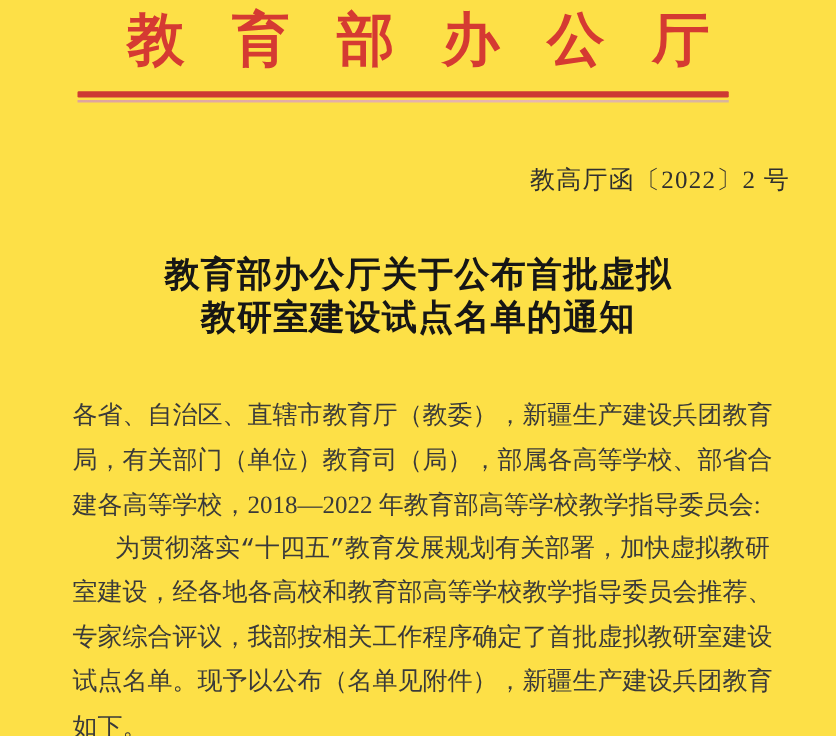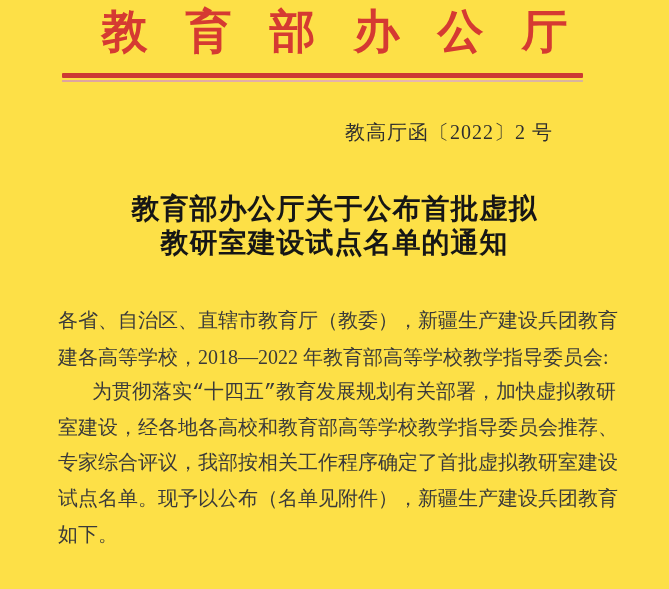--- a/index.html
+++ b/index.html
@@ -36,22 +36,22 @@
     background: #cd3a33;
     border-radius: 1px;
   }
   .rule-thin {
     height: 2px;
     margin-top: 2px;
     background: linear-gradient(to right, #dfa49e, #e8b7b0 70%, #d8b49c);
   }
   
   .doc-number {
-    margin-top: 36px;
-    padding-right: 116px;
+    margin-top: 48px;
+    padding-right: 37px;
     text-align: right;
     font-size: 20px;
     line-height: 28px;
     color: #2f2f2f;
     letter-spacing: 1px;
   }
   
   .title {
     margin: 46px 0 0 0;
     font-size: 28px;
@@ -101,20 +101,21 @@
 
   <div class="doc-number">教高厅函〔2022〕2 号</div>
 
   <h1 class="title">
     <span class="title-line">教育部办公厅关于公布首批虚拟</span>
     <span class="title-line">教研室建设试点名单的通知</span>
   </h1>
 
   <div class="body">
     <div class="line just">各省、自治区、直辖市教育厅（教委），新疆生产建设兵团教育</div>
+    <div class="line just">局，有关部门（单位）教育司（局），部属各高等学校、部省合</div>
     <div class="line plain">建各高等学校，2018—2022 年教育部高等学校教学指导委员会:</div>
 
     <div class="line just indent">为贯彻落实“十四五”教育发展规划有关部署，加快虚拟教研</div>
     <div class="line just">室建设，经各地各高校和教育部高等学校教学指导委员会推荐、</div>
     <div class="line just">专家综合评议，我部按相关工作程序确定了首批虚拟教研室建设</div>
     <div class="line just">试点名单。现予以公布（名单见附件），新疆生产建设兵团教育</div>
     <div class="line plain">如下。</div>
   </div>
 
 </div>

